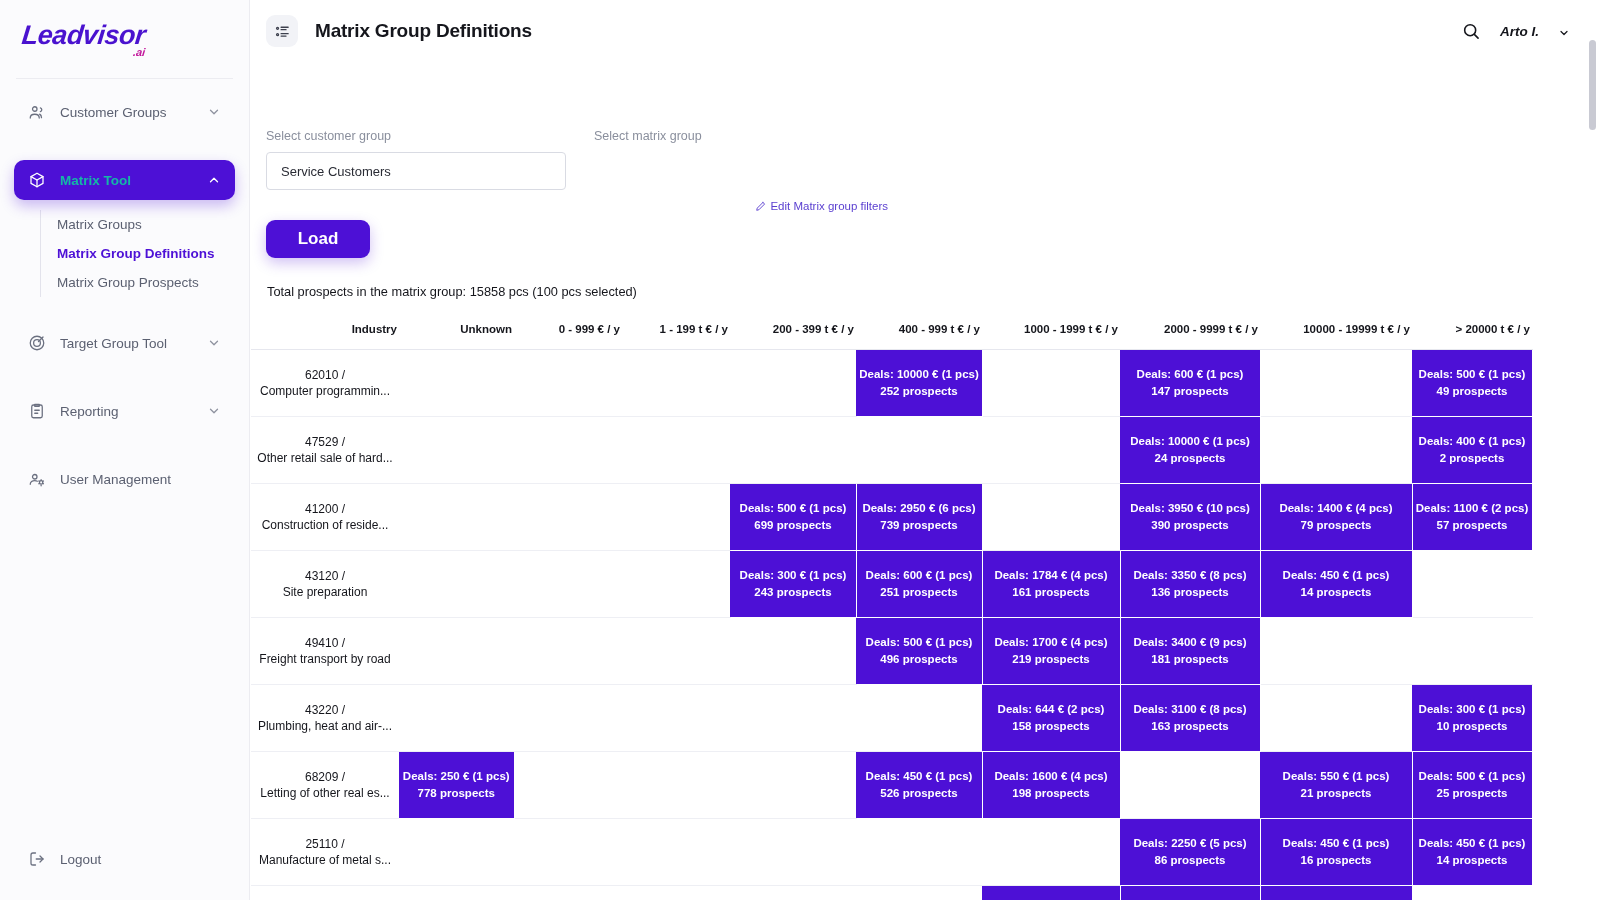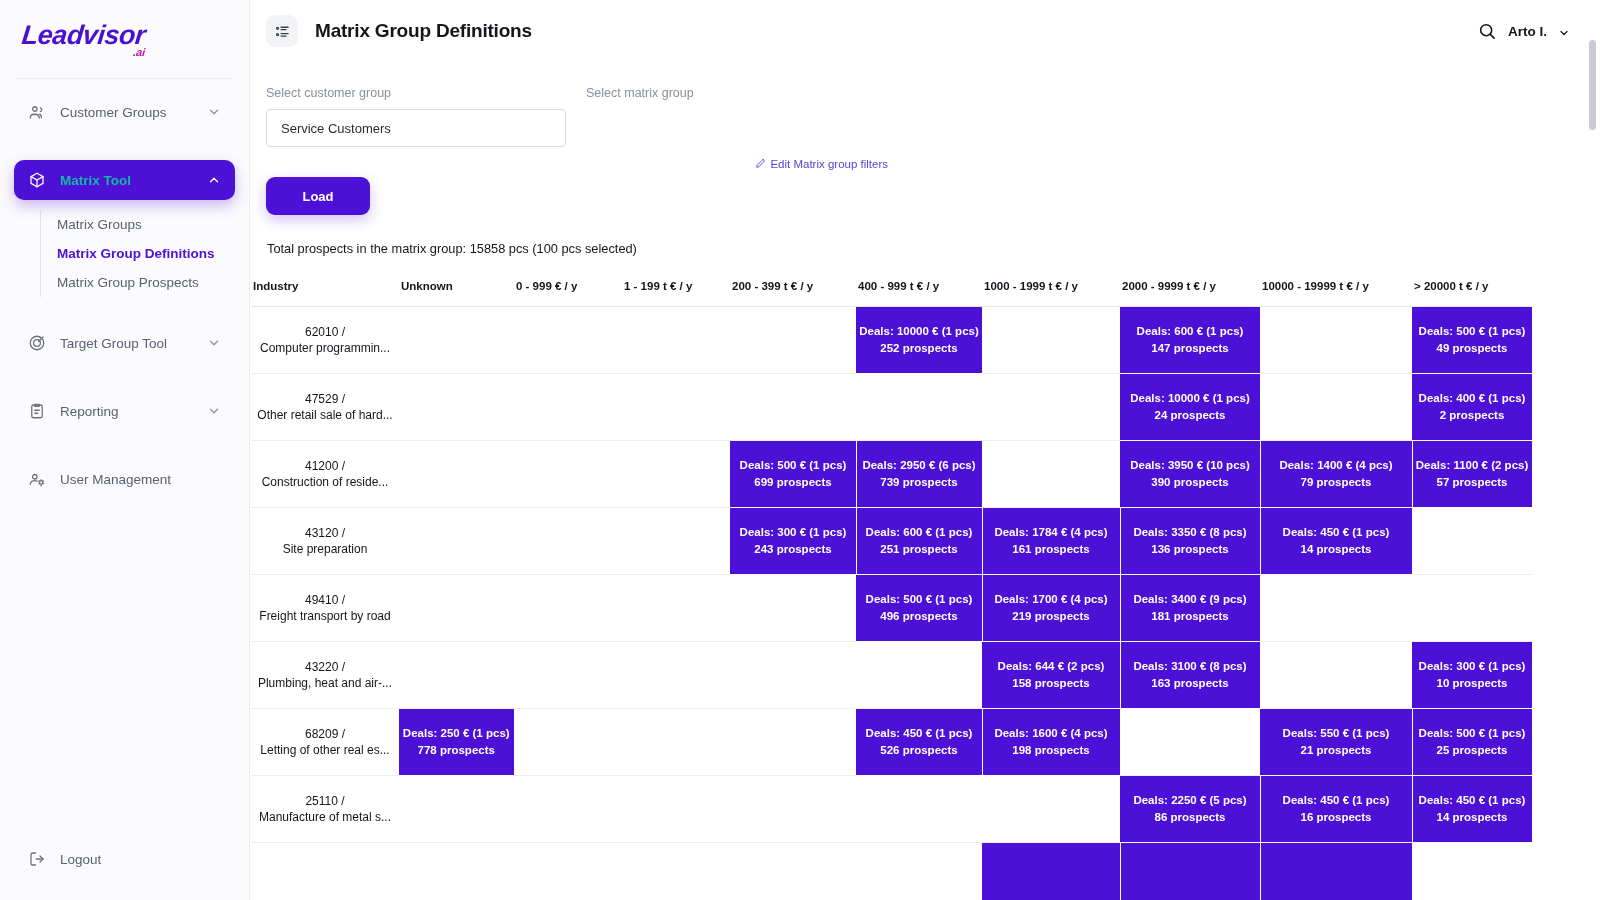--- a/index.html
+++ b/index.html
@@ -85,65 +85,65 @@
   .page-icon {
     width: 32px; height: 32px; border-radius: 9px;
     background: #f2f3f7; display: flex; align-items: center; justify-content: center;
     flex: 0 0 32px;
   }
   .page-title {
     font-size: 19px; font-weight: 700; color: #15161c;
     margin-left: 17px; letter-spacing: -0.2px;
   }
   .topbar-right {
-    margin-left: auto; display: flex; align-items: center; gap: 11px;
+    margin-left: auto; display: flex; align-items: center; gap: 19px; font-style: italic;
   }
   .search-btn { width: 20px; height: 20px; cursor: pointer; }
   .user-name { font-size: 13.5px; font-weight: 700; color: #15161c; cursor: pointer; }
   .user-chev { width: 12px; height: 12px; cursor: pointer; }
 
   
   .form-area { padding: 24px 0 0 16px; }
-  .fields { display: flex; gap: 20px; }
+  .fields { display: flex; gap: 28px; margin-top: 43px; }
   .field { display: flex; flex-direction: column; }
   .field.left { width: 300px; }
   .field.right { width: 300px; }
   .field-label { font-size: 12.5px; color: #8a8f9d; margin-bottom: 9px; }
   .field-input {
     height: 38px; border: 1px solid #d9dbe3; border-radius: 4px;
     background: #fff; padding: 0 14px;
     font-size: 13px; color: #2a2c35;
     font-family: "Liberation Sans", sans-serif;
     display: flex; align-items: center; width: 100%;
     outline: none;
   }
   .edit-link-row { width: 622px; display: flex; justify-content: flex-end; margin-top: 10px; padding-right: 0px; }
   .edit-link {
-    display: inline-flex; align-items: center; gap: 3px;
+    display: inline-flex; align-items: flex-start; gap: 3px;
     font-size: 11.5px; color: #5a3fd0; cursor: pointer; font-weight: 400;
   }
   .load-btn {
     margin-top: 7px;
     width: 104px; height: 38px; border: none; border-radius: 9px;
-    background: #4d10d6; color: #fff; font-weight: 700; font-size: 13px;
+    background: #4d10d6; color: #fff; font-weight: 700; font-size: 17px;
     font-family: "Liberation Sans", sans-serif;
     cursor: pointer;
     box-shadow: 0 5px 14px rgba(77,16,214,.26);
   }
   .total-line {
     margin: 26px 0 16px 0; padding-left: 1px;
     font-size: 12.8px; color: #15161c; font-weight: 400;
   }
 
   
   .table-wrap { padding-left: 1px; width: 1278px; }
   table.matrix { border-collapse: collapse; width: 1272px; table-layout: fixed; }
   table.matrix th {
     font-size: 11.5px; font-weight: 700; color: #15161c;
-    padding: 8px 2px 14px 2px; text-align: left;
+    padding: 8px 2px 14px 2px; text-align: right;
     border-bottom: 1px solid #e6e7ee;
     white-space: nowrap;
   }
   table.matrix th.industry-col { width: 148px; }
   table.matrix td {
     height: 67px; padding: 0;
     border-bottom: 1px solid #eeeff4;
     text-align: center; vertical-align: middle;
   }
   td.industry-cell {

